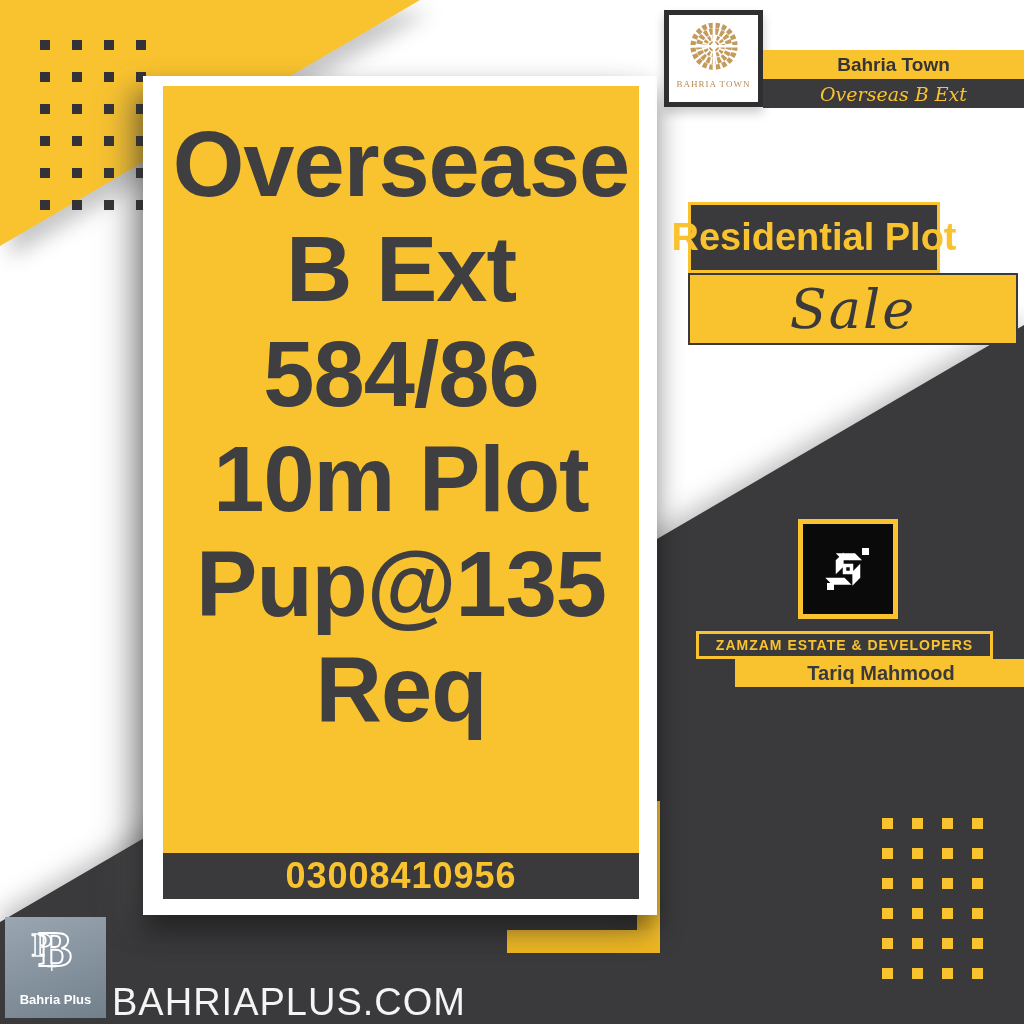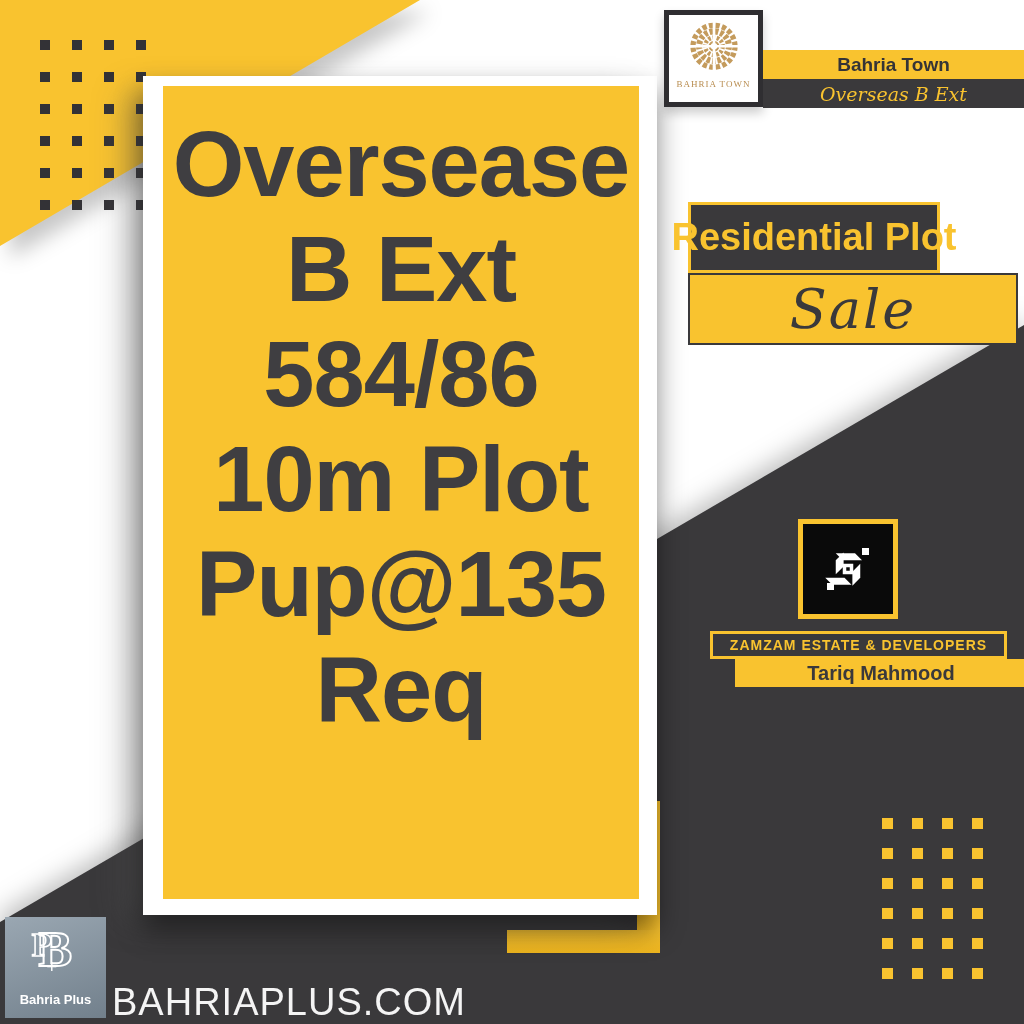--- a/index.html
+++ b/index.html
@@ -61,21 +61,21 @@
             border:2px solid #3A393B;display:flex;align-items:center;justify-content:center;
             font-family:"DejaVu Serif",serif;font-style:italic;font-size:54px;color:#3A393B;
             letter-spacing:2px;}
 
   
   .zz-box{position:absolute;left:798px;top:519px;width:100px;height:100px;background:#0A0A0A;
           border:5px solid #F9C32F;display:flex;align-items:center;justify-content:center;}
   .zz-box svg{width:56px;height:56px;}
   .zz-bar{position:absolute;left:696px;top:631px;width:297px;height:28px;background:#3A393B;
           border:3px solid #F9C32F;display:flex;align-items:center;justify-content:center;
-          font-size:14px;font-weight:bold;color:#F9C32F;letter-spacing:1px;white-space:nowrap;margin-left:14px;}
+          font-size:14px;font-weight:bold;color:#F9C32F;letter-spacing:1px;white-space:nowrap;}
   .tariq-bar{position:absolute;left:713px;top:659px;width:292px;height:28px;background:#F9C32F;
           display:flex;align-items:center;justify-content:center;
           font-size:20px;font-weight:bold;color:#3A393B;margin-left:22px;}
 
   
   .bp-box{position:absolute;left:5px;top:917px;width:101px;height:101px;
           background:linear-gradient(160deg,#9AA7B2,#72808C);display:flex;flex-direction:column;
           align-items:center;justify-content:flex-start;}
   .bp-box svg{width:62px;height:62px;margin-top:2px;}
   .bp-caption{font-size:13px;font-weight:bold;color:#ffffff;margin-top:11px;white-space:nowrap;}
@@ -152,20 +152,21 @@
 
   <div class="card">
     <div class="card-body">
       <div class="card-line">Oversease</div>
       <div class="card-line">B Ext</div>
       <div class="card-line">584/86</div>
       <div class="card-line">10m Plot</div>
       <div class="card-line">Pup@135</div>
       <div class="card-line">Req</div>
     </div>
+    <div class="card-phone">03008410956</div>
   </div>
 
   <div class="bt-logo-box">
     <svg viewBox="0 0 64 64" aria-hidden="true">
       <g fill="none" stroke="#C49B5C">
         <circle cx="32" cy="30" r="5" stroke-width="2.5"></circle>
         <circle cx="32" cy="30" r="10" stroke-width="5" stroke-dasharray="3 2"></circle>
         <circle cx="32" cy="30" r="17" stroke-width="7" stroke-dasharray="4 2.2"></circle>
         <circle cx="32" cy="30" r="24" stroke-width="6" stroke-dasharray="5 2.6"></circle>
       </g>

